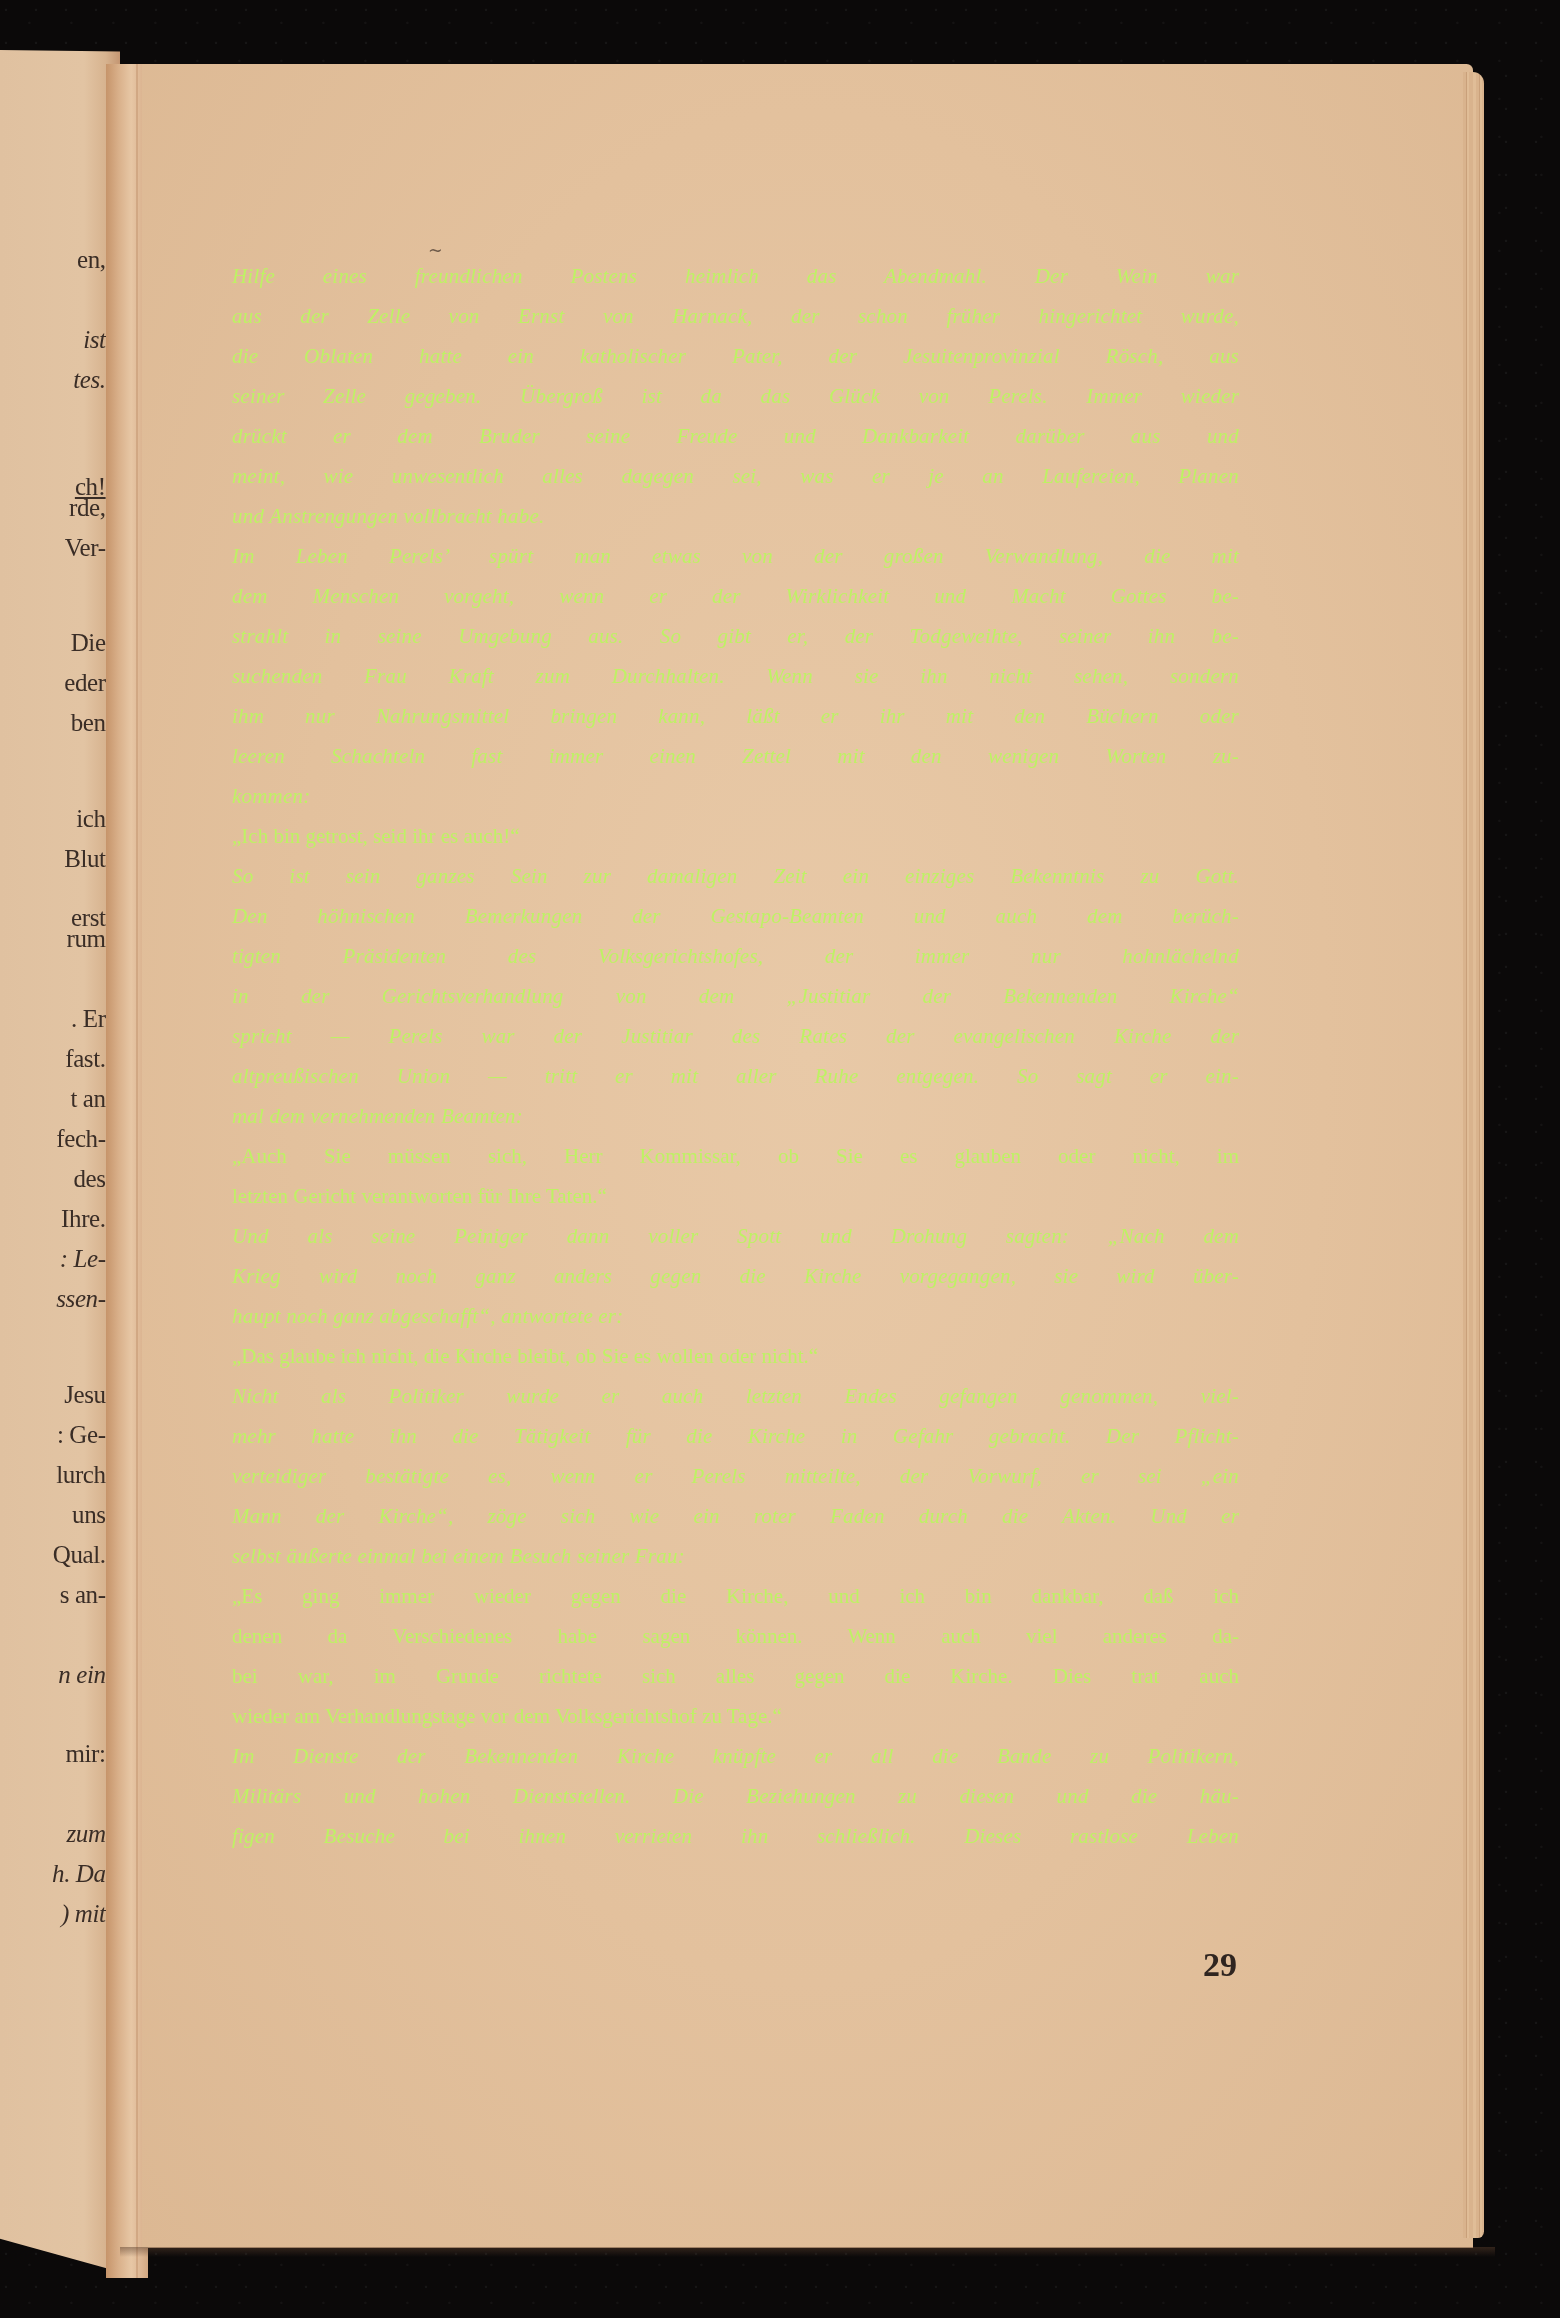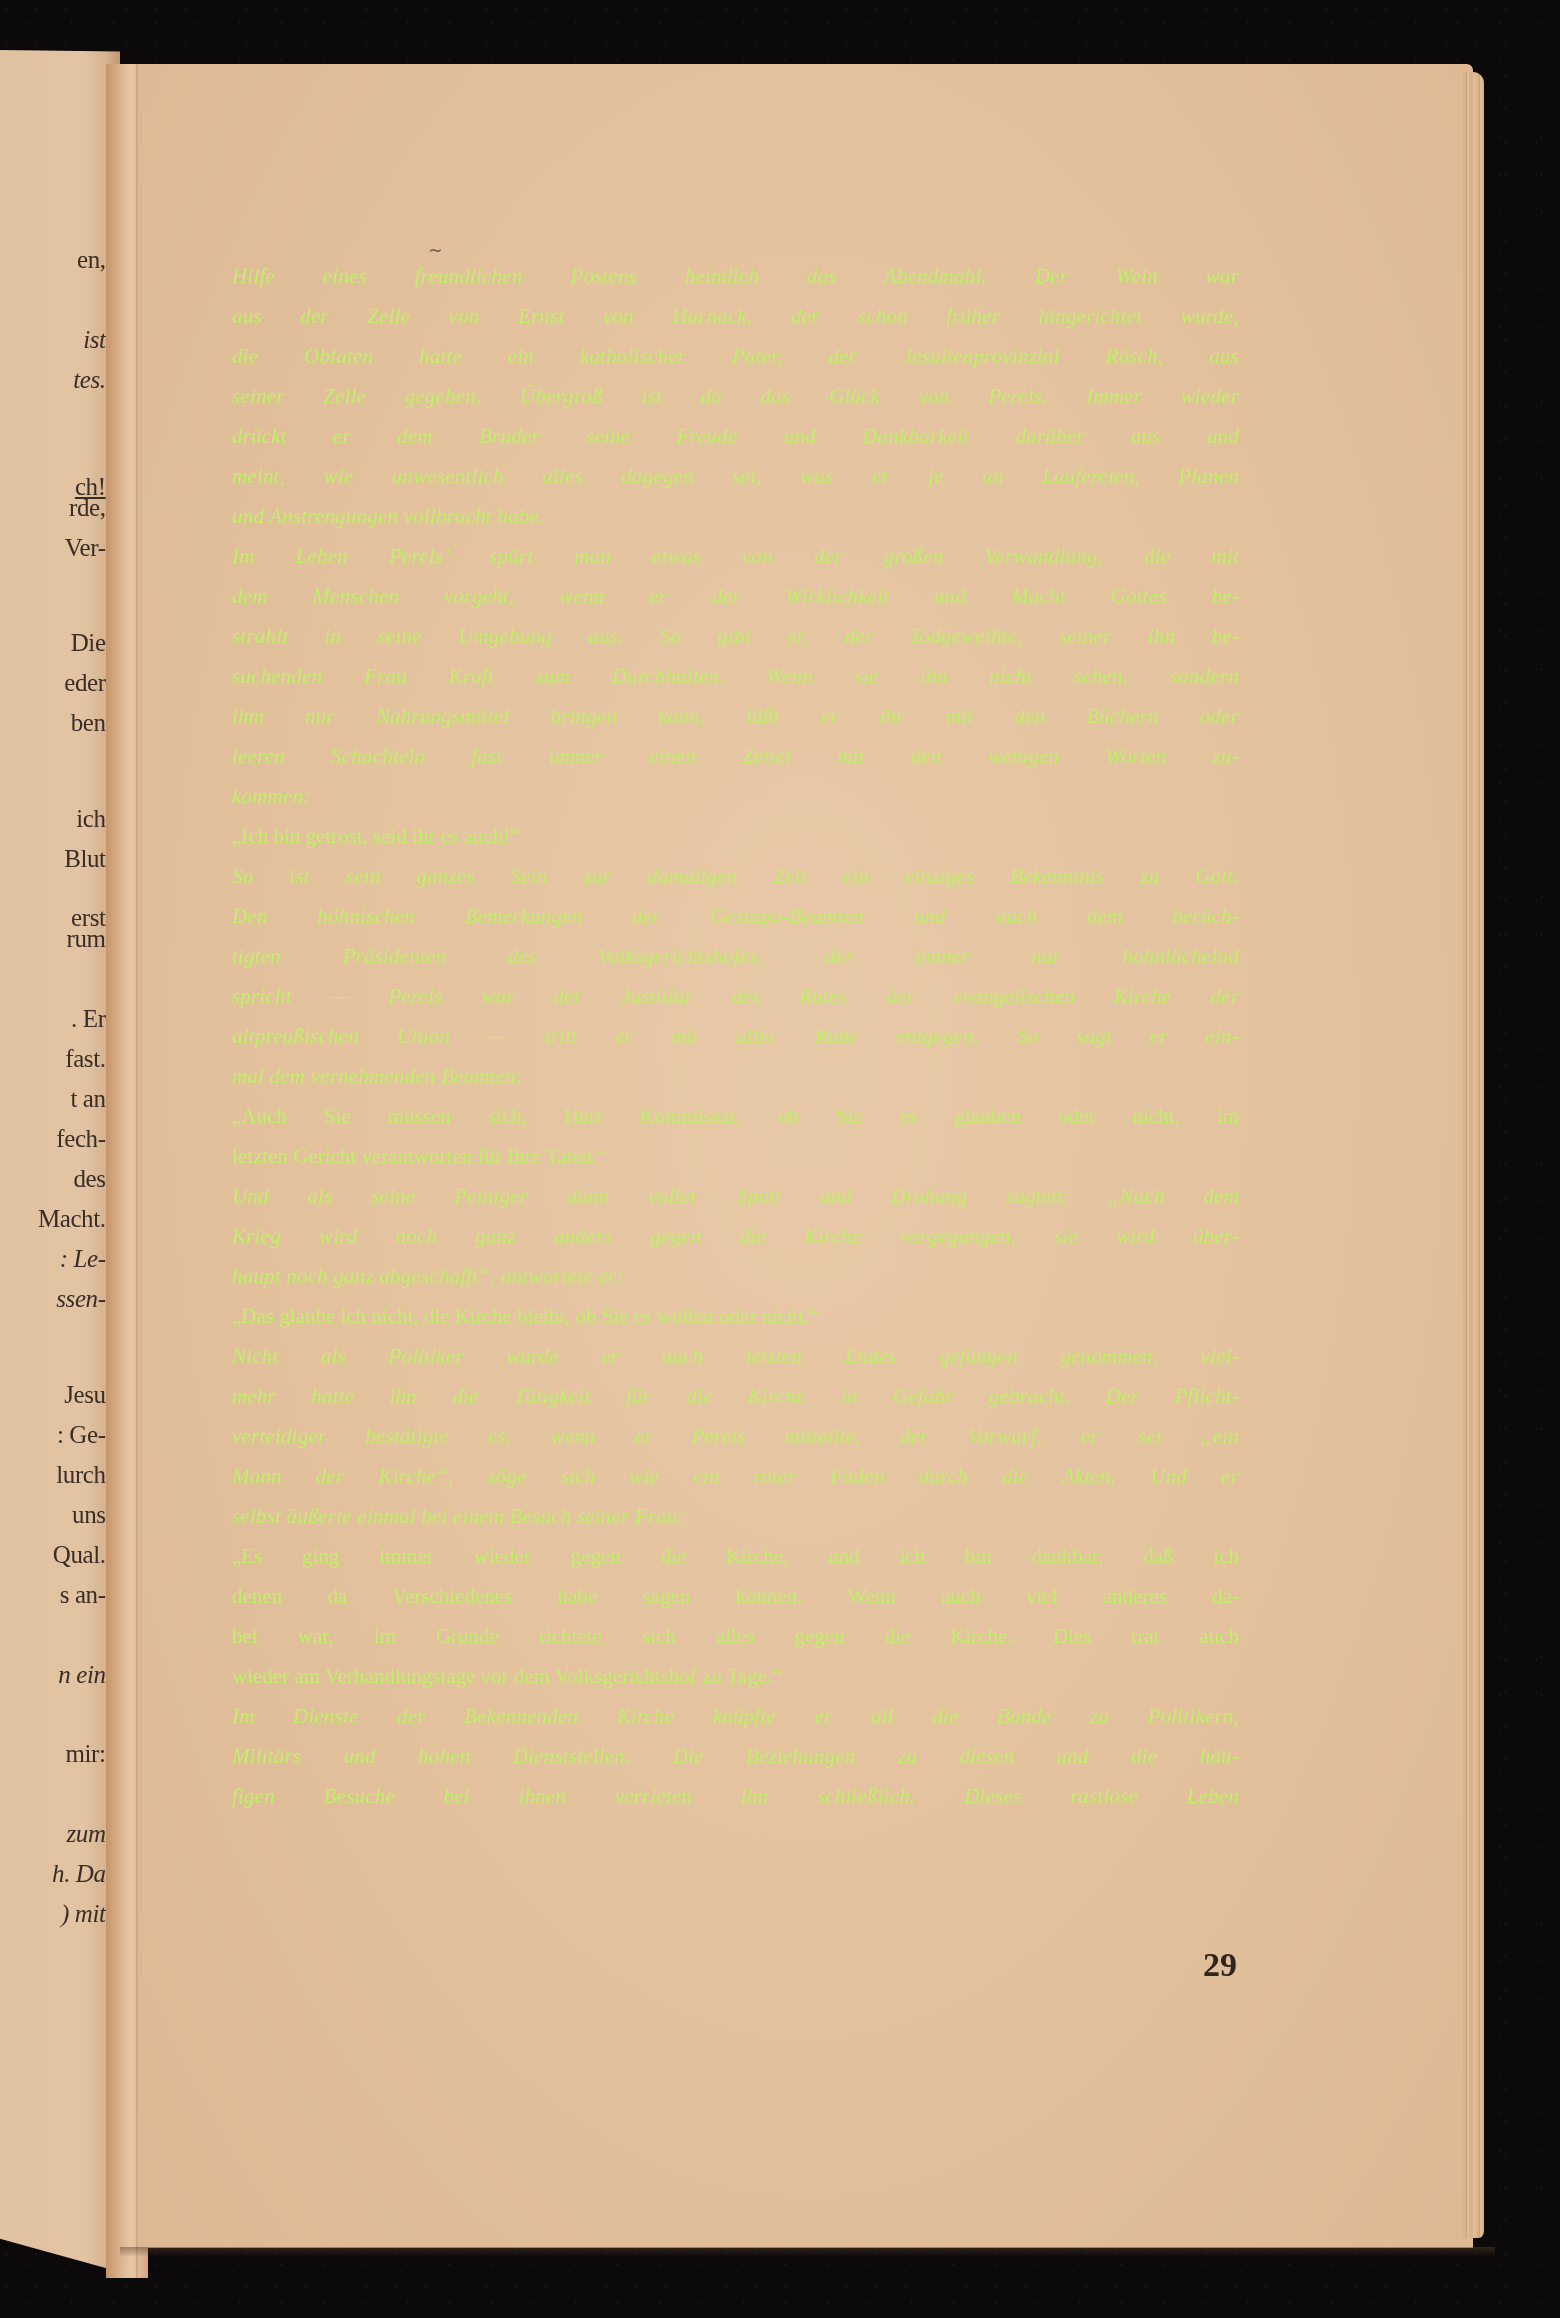--- a/index.html
+++ b/index.html
@@ -152,21 +152,21 @@
       <span class="left-frag" style="top: 639px;">ben</span>
       <span class="left-frag" style="top: 735px;">ich</span>
       <span class="left-frag" style="top: 775px;">Blut</span>
       <span class="left-frag" style="top: 834px;">erst</span>
       <span class="left-frag" style="top: 855px;">rum</span>
       <span class="left-frag" style="top: 935px;">. Er</span>
       <span class="left-frag" style="top: 975px;">fast.</span>
       <span class="left-frag" style="top: 1015px;">t an</span>
       <span class="left-frag" style="top: 1055px;">fech-</span>
       <span class="left-frag" style="top: 1095px;">des</span>
-      <span class="left-frag" style="top: 1135px;">Macht.</span>
+      <span class="left-frag" style="top: 1135px;">Ihre.</span>
       <span class="left-frag it" style="top: 1175px;">: Le-</span>
       <span class="left-frag it" style="top: 1215px;">ssen-</span>
       <span class="left-frag" style="top: 1311px;">Jesu</span>
       <span class="left-frag" style="top: 1351px;">: Ge-</span>
       <span class="left-frag" style="top: 1391px;">lurch</span>
       <span class="left-frag" style="top: 1431px;">uns</span>
       <span class="left-frag" style="top: 1471px;">Qual.</span>
       <span class="left-frag" style="top: 1511px;">s an-</span>
       <span class="left-frag it" style="top: 1591px;">n ein</span>
       <span class="left-frag" style="top: 1670px;">mir:</span>
@@ -197,20 +197,21 @@
     <span class="line it">dem Menschen vorgeht, wenn er der Wirklichkeit und Macht Gottes be-</span>
     <span class="line it">strahlt in seine Umgebung aus. So gibt er, der Todgeweihte, seiner ihn be-</span>
     <span class="line it">suchenden Frau Kraft zum Durchhalten. Wenn sie ihn nicht sehen, sondern</span>
     <span class="line it">ihm nur Nahrungsmittel bringen kann, läßt er ihr mit den Büchern oder</span>
     <span class="line it">leeren Schachteln fast immer einen Zettel mit den wenigen Worten zu-</span>
     <span class="line it short">kommen:</span>
     <span class="line rm short">„Ich bin getrost, seid ihr es auch!“</span>
     <span class="line it">So ist sein ganzes Sein zur damaligen Zeit ein einziges Bekenntnis zu Gott.</span>
     <span class="line it">Den höhnischen Bemerkungen der Gestapo-Beamten und auch dem berüch-</span>
     <span class="line it">tigten Präsidenten des Volksgerichtshofes, der immer nur hohnlächelnd</span>
+    <span class="line it">in der Gerichtsverhandlung von dem „Justitiar der Bekennenden Kirche“</span>
     <span class="line it">spricht — Perels war der Justitiar des Rates der evangelischen Kirche der</span>
     <span class="line it">altpreußischen Union — tritt er mit aller Ruhe entgegen. So sagt er ein-</span>
     <span class="line it short">mal dem vernehmenden Beamten:</span>
     <span class="line rm">„Auch Sie müssen sich, Herr Kommissar, ob Sie es glauben oder nicht, im</span>
     <span class="line rm short">letzten Gericht verantworten für Ihre Taten.“</span>
     <span class="line it">Und als seine Peiniger dann voller Spott und Drohung sagten: „Nach dem</span>
     <span class="line it">Krieg wird noch ganz anders gegen die Kirche vorgegangen, sie wird über-</span>
     <span class="line it short">haupt noch ganz abgeschafft“, antwortete er:</span>
     <span class="line rm short">„Das glaube ich nicht, die Kirche bleibt, ob Sie es wollen oder nicht.“</span>
     <span class="line it">Nicht als Politiker wurde er auch letzten Endes gefangen genommen, viel-</span>

